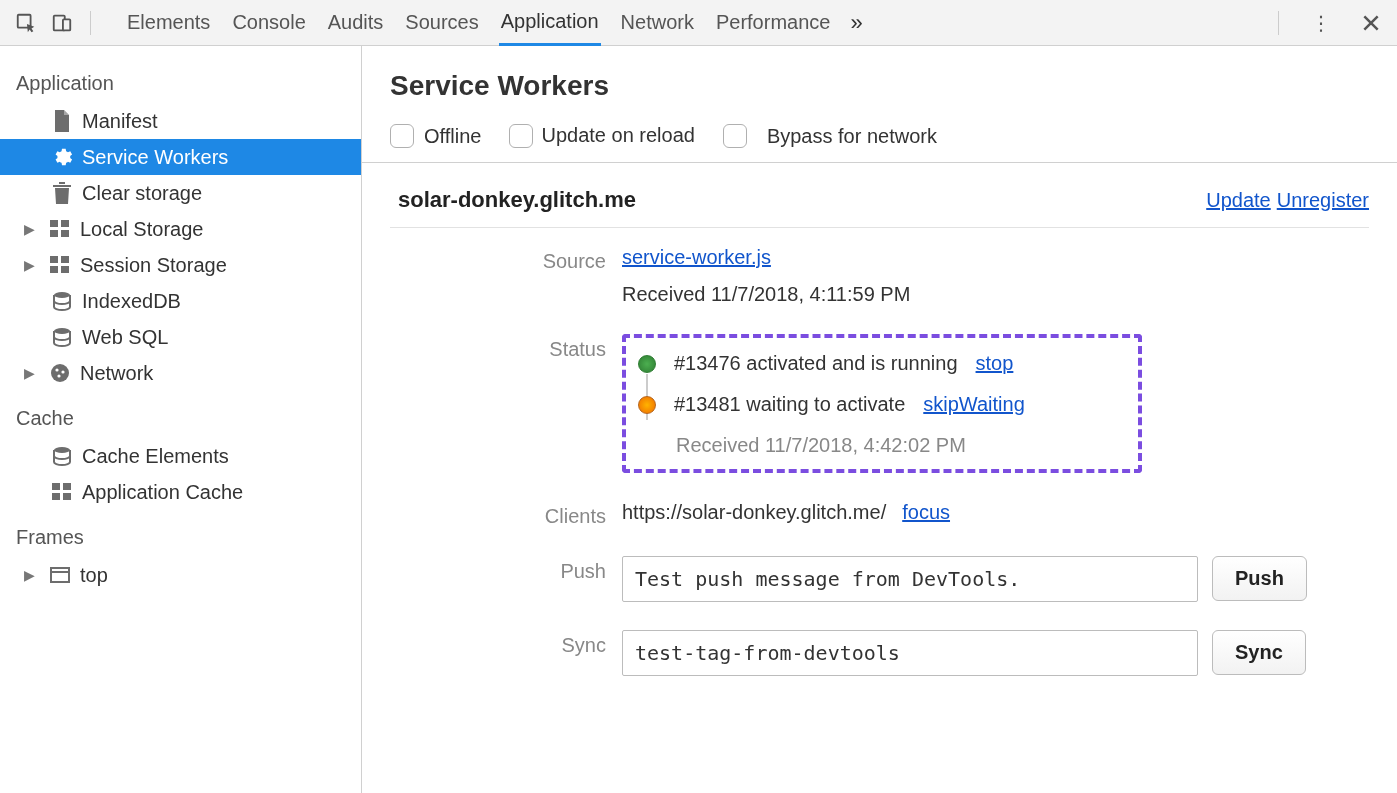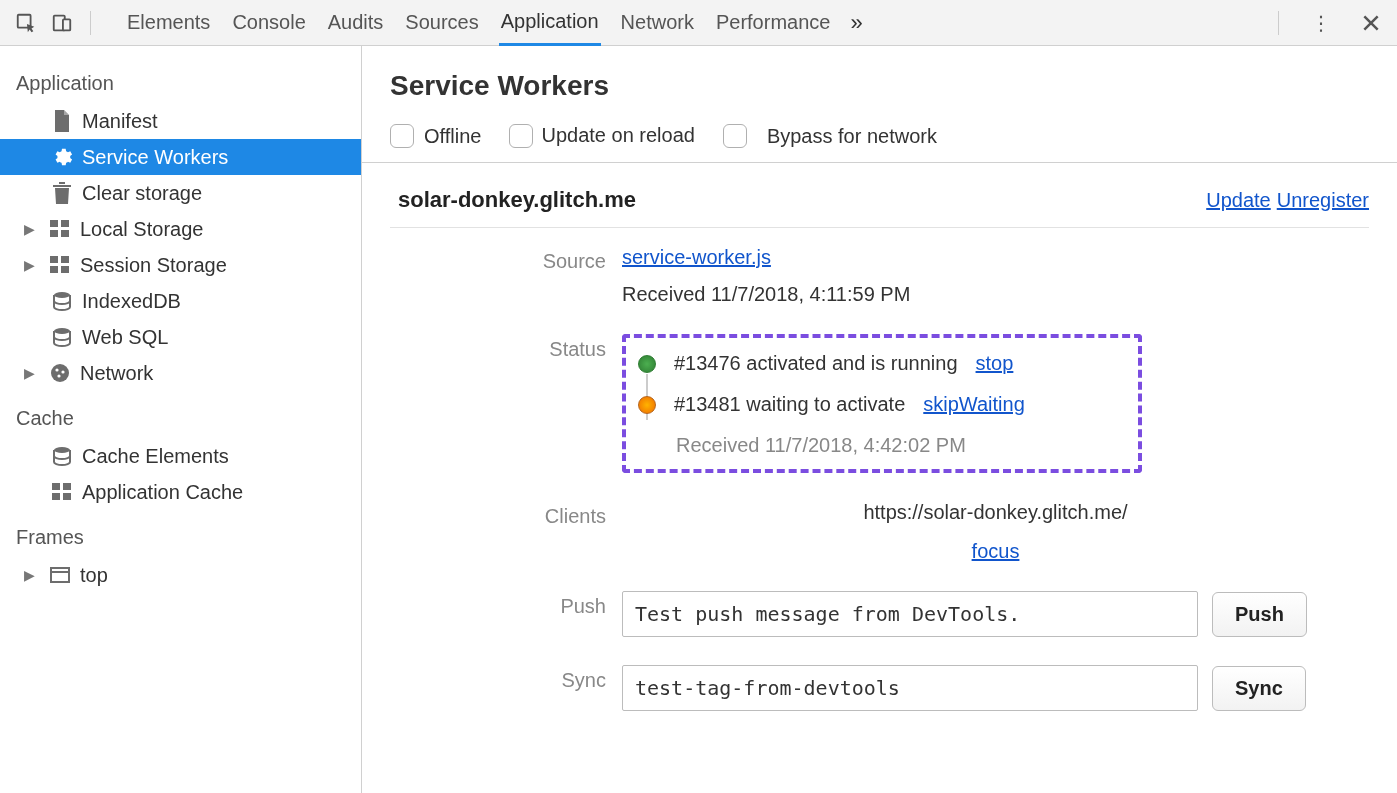--- a/index.html
+++ b/index.html
@@ -80,21 +80,21 @@
   .origin-row { display:flex; align-items:center; justify-content:space-between; padding: 14px 0 14px 8px; }
   .origin { font-weight:700; color:#222; font-size:22px; }
   .actions { display:flex; gap:6px; }
   a.link { color:#1155cc; text-decoration:underline; cursor:pointer; }
 
   .hr2 { border-top:1px solid #e2e2e2; margin-bottom: 18px; }
 
   .grid { display:grid; grid-template-columns: 216px 1fr; row-gap: 28px; column-gap: 16px; align-items:start; }
   .lbl { text-align:right; color:#888; font-size:20px; padding-top:4px; }
   .val { display:flex; flex-direction:column; gap:14px; font-size:20px; }
-  .rowline { display:flex; align-items:center; gap:16px;flex-direction:column; }
+  .rowline { display:flex; align-items:center; gap:16px; }
 
   .status-box {
     border: 4px dashed #7b4de0;
     border-radius: 4px;
     padding: 14px 20px 12px 12px;
     display:flex; flex-direction:column; gap:18px;
     width: 520px;
     justify-content: flex-end;
   }
   .dot { width:18px; height:18px; border-radius:50%; border:1px solid #555; display:inline-block; }
@@ -117,21 +117,21 @@
   .btn {
     font-size:20px;
     padding: 10px 22px;
     border:1px solid #bcbcbc;
     border-radius:6px;
     background: linear-gradient(#fff,#f2f2f2);
     font-weight:600;
     cursor:pointer;
     color:#222;
   }
-  .inputrow { display:flex; align-items:center; gap:14px; }
+  .inputrow { display:flex; align-items:flex-start; gap:14px; }
 </style>
 </head>
 <body>
 
 <div class="toolbar">
   <div class="iconbtn">
     <svg width="22" height="22" viewBox="0 0 24 24" fill="none" stroke="#555" stroke-width="2">
         <rect x="3" y="3" width="14" height="14" rx="1"></rect>
         <path d="M13 13 l8 3 -3 2 2 3 -2 1 -2-3 -2 3z" fill="#555" stroke="none"></path>
       </svg>

